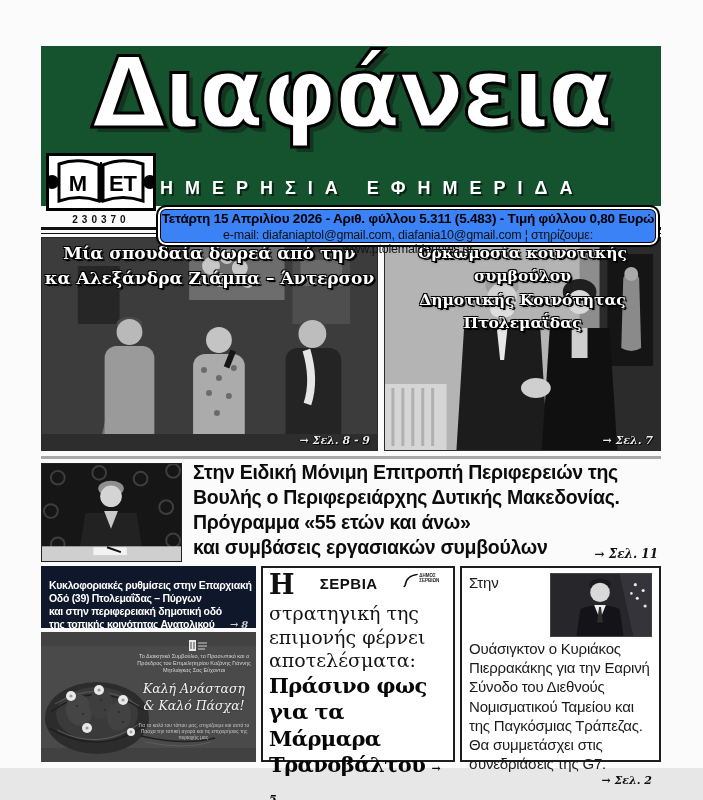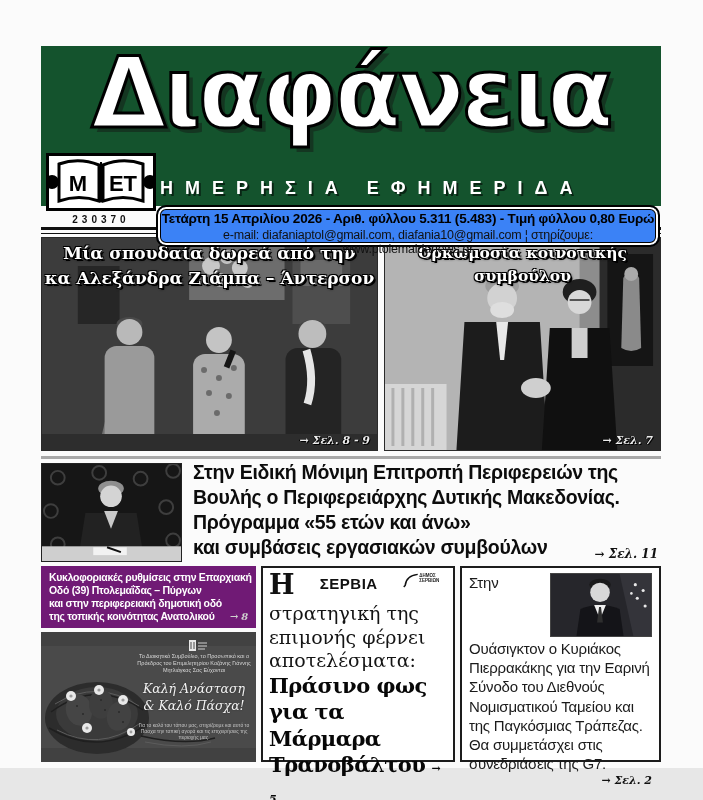--- a/index.html
+++ b/index.html
@@ -66,22 +66,22 @@
     position:absolute;left:152px;top:-3px;right:0;
     font-weight:bold;font-size:19.5px;line-height:25px;letter-spacing:-0.3px;color:#0c0c0c;
   }
   .mid-ref{
     position:absolute;right:3px;bottom:1px;
     font-family:"DejaVu Serif",serif;font-style:italic;font-weight:bold;font-size:12px;color:#111;
   }
 
   
   .traffic-box{
-    position:absolute;left:41px;top:566px;width:215px;height:62px;background:#701a75;
-    color:#fff;box-sizing:border-box;padding:5px 8px 0 8px;
+    position:absolute;left:41px;top:566px;width:215px;height:62px;background:#0f172a;
+    color:#fff;box-sizing:border-box;padding:13px 8px 0 8px;
   }
   .traffic-box .tline{font-size:10.5px;font-weight:bold;line-height:13px;letter-spacing:-0.3px;white-space:nowrap;}
   .tref{float:right;font-family:"DejaVu Serif",serif;font-style:italic;font-weight:bold;font-size:10px;color:#cfcfcf;}
 
   .easter-ad{position:absolute;left:41px;top:632px;width:215px;height:130px;background:#701a75;overflow:hidden;}
   .easter-ad svg.adbg{position:absolute;left:0;top:0;width:100%;height:100%;}
   .ad-right{position:absolute;left:96px;right:5px;top:6px;text-align:center;color:#ddd;}
   .ad-logo{height:13px;margin-bottom:2px;}
   .ad-intro{font-size:5.5px;line-height:7px;color:#d8d8d8;}
   .ad-wish{font-family:"DejaVu Serif",serif;font-style:italic;color:#f2f2f2;font-size:12.5px;line-height:17px;margin-top:6px;text-shadow:0 0 2px rgba(0,0,0,.4);}
@@ -203,20 +203,21 @@
       <path d="M112,84 L124,84 L120,122 L116,122 Z" fill="#e8e8e8"></path>
       <ellipse cx="196" cy="54" rx="17" ry="13" fill="#1f1f1f"></ellipse>
       <circle cx="196" cy="64" r="12" fill="#d8d8d8"></circle>
       <line x1="186" y1="62" x2="206" y2="62" stroke="#555" stroke-width="2"></line>
       <path d="M166,90 L226,90 L234,212 L158,212 Z" fill="#101010"></path>
       <rect x="188" y="90" width="16" height="30" fill="#cfcfcf"></rect>
       <ellipse cx="152" cy="150" rx="15" ry="10" fill="#cfcfcf"></ellipse>
     </svg>
     <div class="lead-headline">
       <div>Ορκωμοσία κοινοτικής συμβούλου</div>
+      <div>Δημοτικής Κοινότητας Πτολεμαΐδας</div>
     </div>
     <div class="photo-ref">→ Σελ. 7</div>
   </div>
 
   <div class="rule-gray"></div>
 
   <div class="mid">
     <div class="mid-photo">
       <svg viewBox="0 0 141 99" preserveAspectRatio="none">
         <rect width="141" height="99" fill="#161616"></rect>

